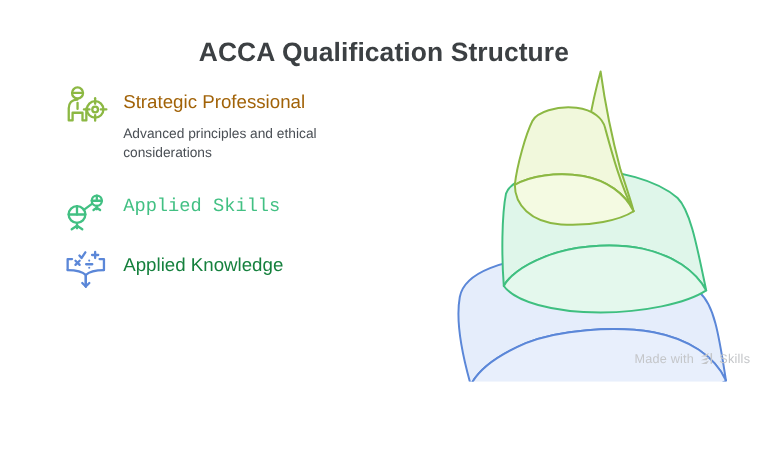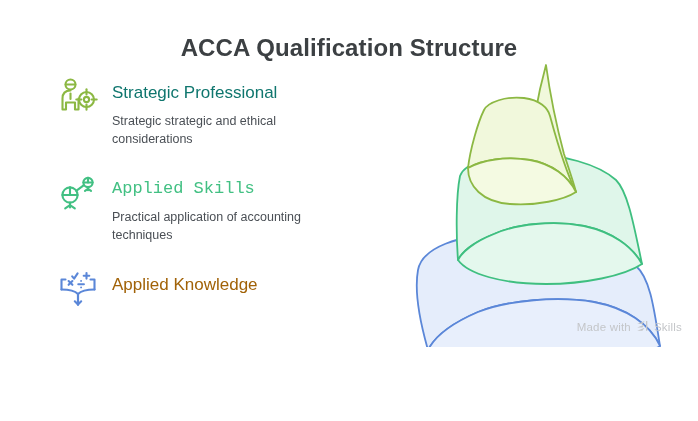--- a/index.html
+++ b/index.html
@@ -59,23 +59,23 @@
     padding-top: 8px;
   }
   .level-desc {
     margin-left: 57px;
     margin-top: 8px;
     font-size: 12.5px;
     line-height: 18px;
     color: #4a4f55;
     max-width: 248px;
   }
-  .lvl-strategic .level-head { color: #0f766e; }
+  .lvl-strategic .level-head { color: #a16207; }
   .lvl-skills    .level-head { color: #42C083; font-family: Liberation Mono, monospace; }
-  .lvl-knowledge .level-head { color: #a16207; }
+  .lvl-knowledge .level-head { color: #15803d; }
 
   
   #cone-graphic {
     position: absolute;
     left: 398px;
     top: 50px;
     width: 270px;
     height: 330px;
   }
   #cone-graphic svg { display: block; }
@@ -112,21 +112,21 @@
           <line x1="13.5" y1="17.5" x2="13.5" y2="23"></line>
           <circle cx="29.5" cy="23.5" r="7.5"></circle>
           <circle cx="29.5" cy="23.5" r="2.6"></circle>
           <line x1="29.5" y1="13.3" x2="29.5" y2="18.4"></line>
           <line x1="29.5" y1="28.6" x2="29.5" y2="33.7"></line>
           <line x1="19.3" y1="23.5" x2="24.4" y2="23.5"></line>
           <line x1="34.6" y1="23.5" x2="39.7" y2="23.5"></line>
         </svg>
       </div>
       <div class="level-head">Strategic Professional</div>
-      <div class="level-desc">Strategic strategic and ethical considerations</div>
+      <div class="level-desc">Advanced principles and ethical considerations</div>
     </div>
 
     <div class="level lvl-skills">
       <div class="level-icon">
         <svg width="42" height="42" viewBox="0 0 42 42" fill="none" stroke="#42C083" stroke-width="2.1" stroke-linecap="round" stroke-linejoin="round">
           <circle cx="13" cy="23" r="7.6"></circle>
           <line x1="5.4" y1="23" x2="20.6" y2="23"></line>
           <line x1="13" y1="15.4" x2="13" y2="23"></line>
           <line x1="13" y1="30.6" x2="13" y2="35.5"></line>
           <line x1="13" y1="33.2" x2="8.2" y2="36.4"></line>
@@ -134,21 +134,20 @@
           <circle cx="31" cy="10.5" r="4.6"></circle>
           <line x1="26.4" y1="10.5" x2="35.6" y2="10.5"></line>
           <line x1="31" y1="5.9" x2="31" y2="10.5"></line>
           <line x1="31" y1="15.1" x2="31" y2="18.2"></line>
           <line x1="31" y1="16.8" x2="28" y2="18.9"></line>
           <line x1="31" y1="16.8" x2="34" y2="18.9"></line>
           <line x1="19.2" y1="18.8" x2="26.6" y2="13.4"></line>
         </svg>
       </div>
       <div class="level-head">Applied Skills</div>
-      <div class="level-desc">Practical application of accounting techniques</div>
     </div>
 
     <div class="level lvl-knowledge">
       <div class="level-icon">
         <svg width="42" height="42" viewBox="0 0 42 42" fill="none" stroke="#5B87D8" stroke-width="2.1" stroke-linecap="round" stroke-linejoin="round">
           <path d="M4.5 21.5 L4.5 11.5 L8.5 11.5"></path>
           <path d="M37.5 21.5 L37.5 11.5 L33.5 11.5"></path>
           <path d="M4.5 21.5 C10.5 21.5 17.5 22.4 21 26 L21 36.5"></path>
           <path d="M37.5 21.5 C31.5 21.5 24.5 22.4 21 26"></path>
           <line x1="21" y1="26" x2="21" y2="36.5"></line>

